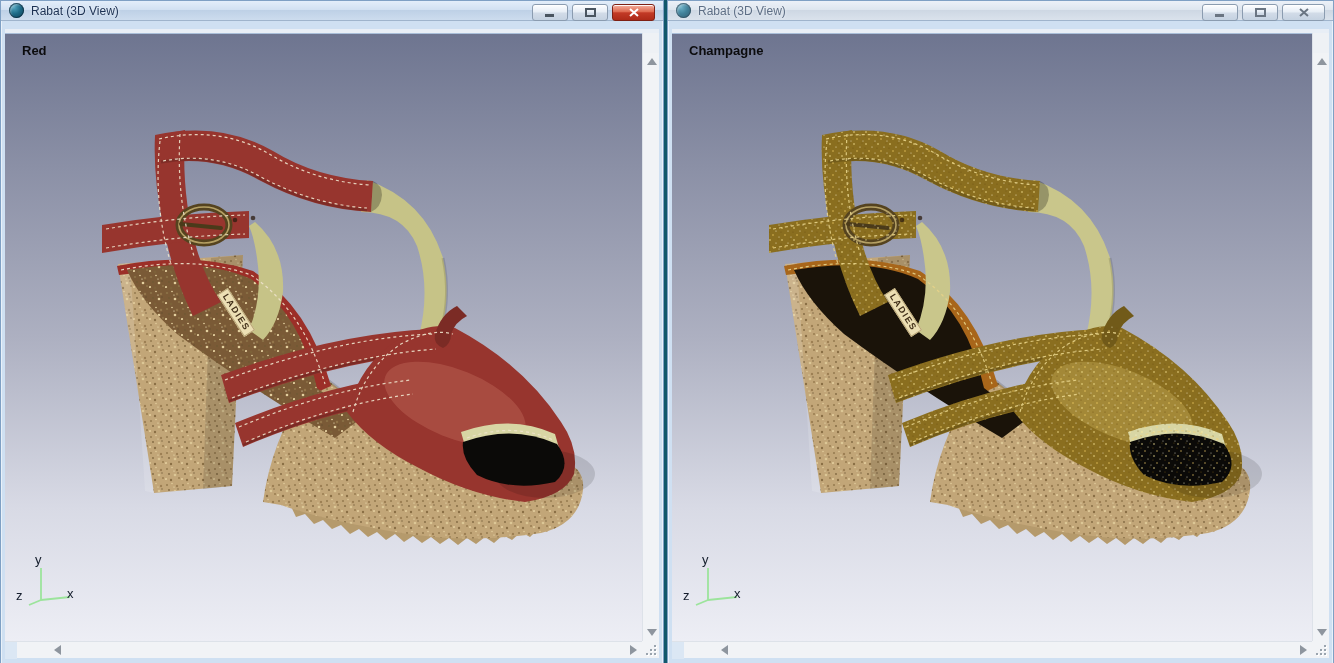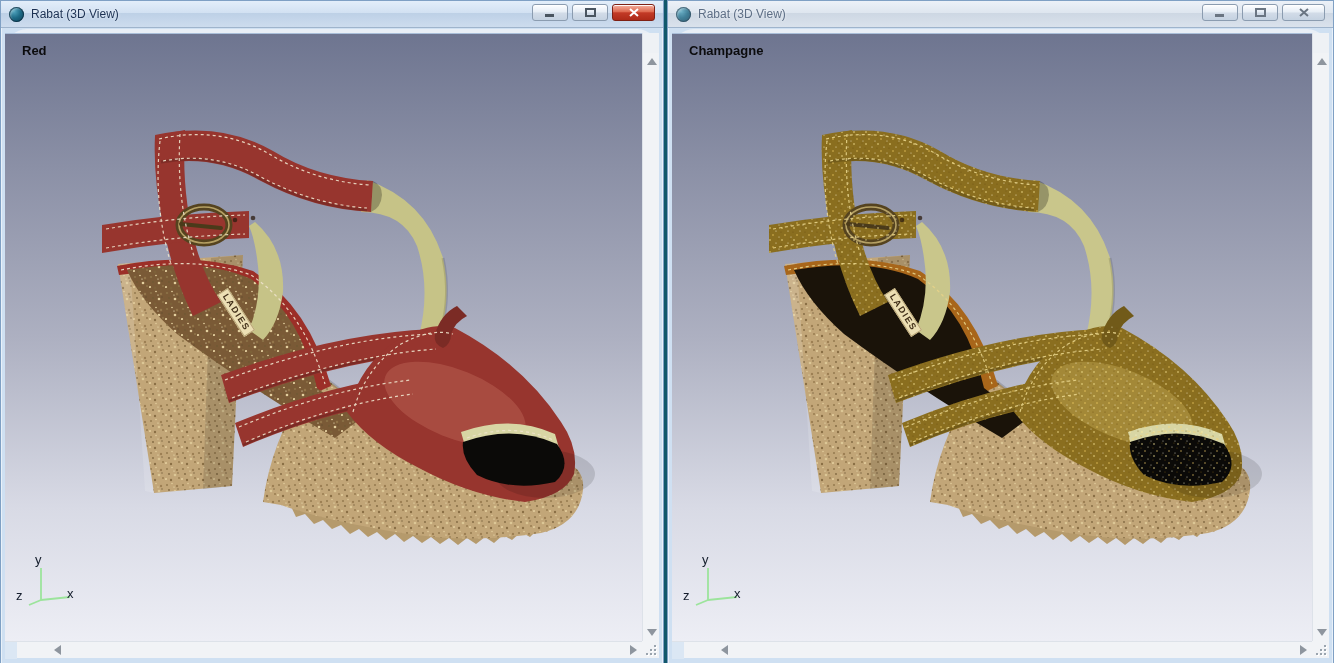--- a/index.html
+++ b/index.html
@@ -13,21 +13,21 @@
   .window{
     position:absolute;top:0;height:665px;
     background:#cfe0f2;
     border:1px solid #7fa0c4;
     box-shadow:inset 0 0 0 1px rgba(255,255,255,.55);
     box-sizing:border-box;
   }
   .win-left{left:0;width:664px;}
   .win-right{left:667px;width:667px;}
   .titlebar{
-    position:relative;height:27px;display:flex;align-items:center;gap:7px;
+    position:relative;height:20px;display:flex;align-items:center;gap:7px;
     padding:0 8px;box-sizing:border-box;
     background:linear-gradient(180deg,#e3eefa 0%,#d2e1f2 45%,#bdd0e6 46%,#cddcee 100%);
     border-bottom:1px solid #9fb4cc;
   }
   .window.inactive .titlebar{
     background:linear-gradient(180deg,#ecf1f8 0%,#dee6ef 45%,#cdd7e3 46%,#dae2ec 100%);
   }
   .app-icon{
     width:15px;height:15px;border-radius:50%;flex:0 0 auto;
     background:radial-gradient(circle at 35% 30%,#4fa3bd 0%,#1d6a86 45%,#0b3b52 100%);
@@ -49,21 +49,20 @@
   .wbtn.close{width:43px;}
   .window.active .wbtn.close{
     background:linear-gradient(180deg,#f4b0a0 0%,#de6a50 45%,#c23a26 52%,#ad2a18 100%);
     border-color:#7e2014;
   }
   .wbtn svg{display:block;}
   
   .client{
     position:absolute;left:4px;right:4px;top:28px;bottom:6px;
     background:#e8eef6;
-    border-radius:22px;
   }
   .viewport{
     position:absolute;left:0;top:4px;right:17px;bottom:17px;overflow:hidden;
     border-top:1px solid #a9bed9;
     background:linear-gradient(180deg,#6e7590 0%,#8b90a6 22%,#adb0c1 50%,#d8dae5 78%,#edeef5 100%);
   }
   .vp-label{
     position:absolute;left:17px;top:9px;font-size:13px;font-weight:bold;color:#0b0b0d;
   }
   .shoe{position:absolute;left:0;top:0;}

